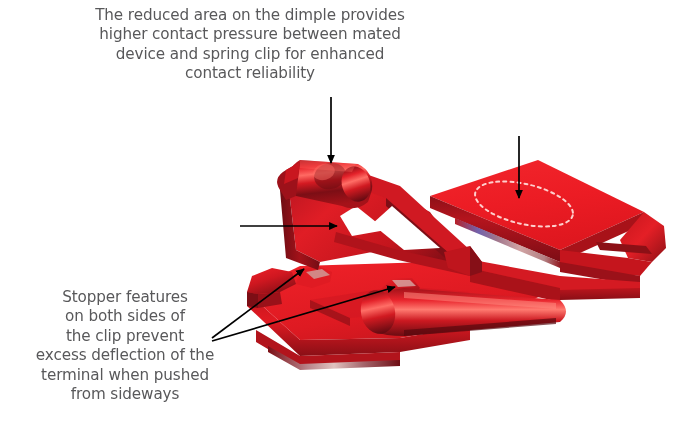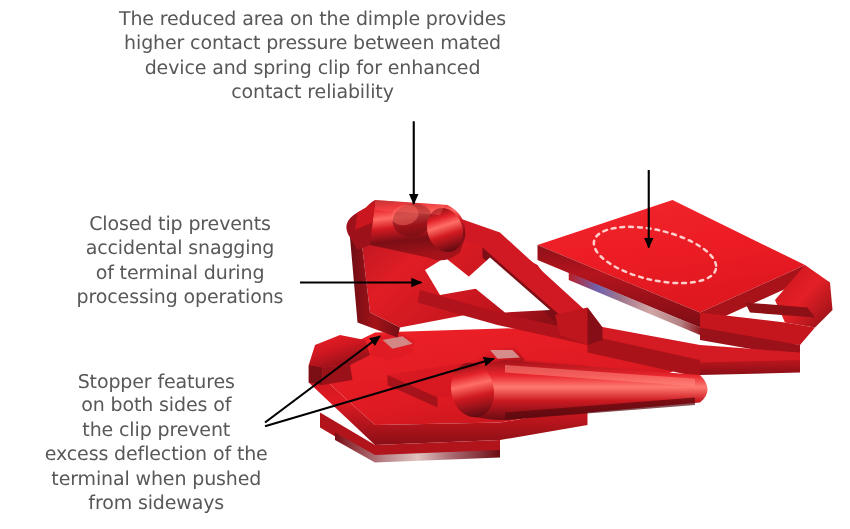--- a/index.html
+++ b/index.html
@@ -15,21 +15,21 @@
     color:#58585a;
     font-size:15.2px;
     line-height:19.4px;
     text-align:center;
     white-space:pre-line;
     letter-spacing:-0.1px;
   }
   #anno-dimple{ left:40px;  top:6px;   width:420px; }
   #anno-pick  { left:414px; top:92px;  width:266px; }
   #anno-tip   { left:26px;  top:170px; width:236px; }
-  #anno-stop  { left:0px;   top:296px; width:250px; }
+  #anno-stop  { left:0px;   top:288px; width:250px; }
 
   #art{position:absolute;left:0;top:0;width:680px;height:423px;pointer-events:none;}
 </style>
 </head>
 <body>
 
 <div id="stage">
 
   <svg id="art" viewBox="0 0 680 423">
     <defs>
@@ -225,24 +225,20 @@
       <line x1="212" y1="341" x2="395" y2="287" marker-end="url(#ah)"></line>
     </g>
   </svg>
 
   <div class="anno" id="anno-dimple">The reduced area on the dimple provides
 higher contact pressure between mated
 device and spring clip for enhanced
 contact reliability</div>
 
 
-  <div class="anno" id="anno-tip">Closed tip prevents
-accidental snagging
-of terminal during
-processing operations</div>
 
   <div class="anno" id="anno-stop">Stopper features
 on both sides of
 the clip prevent
 excess deflection of the
 terminal when pushed
 from sideways</div>
 
 </div>
 

